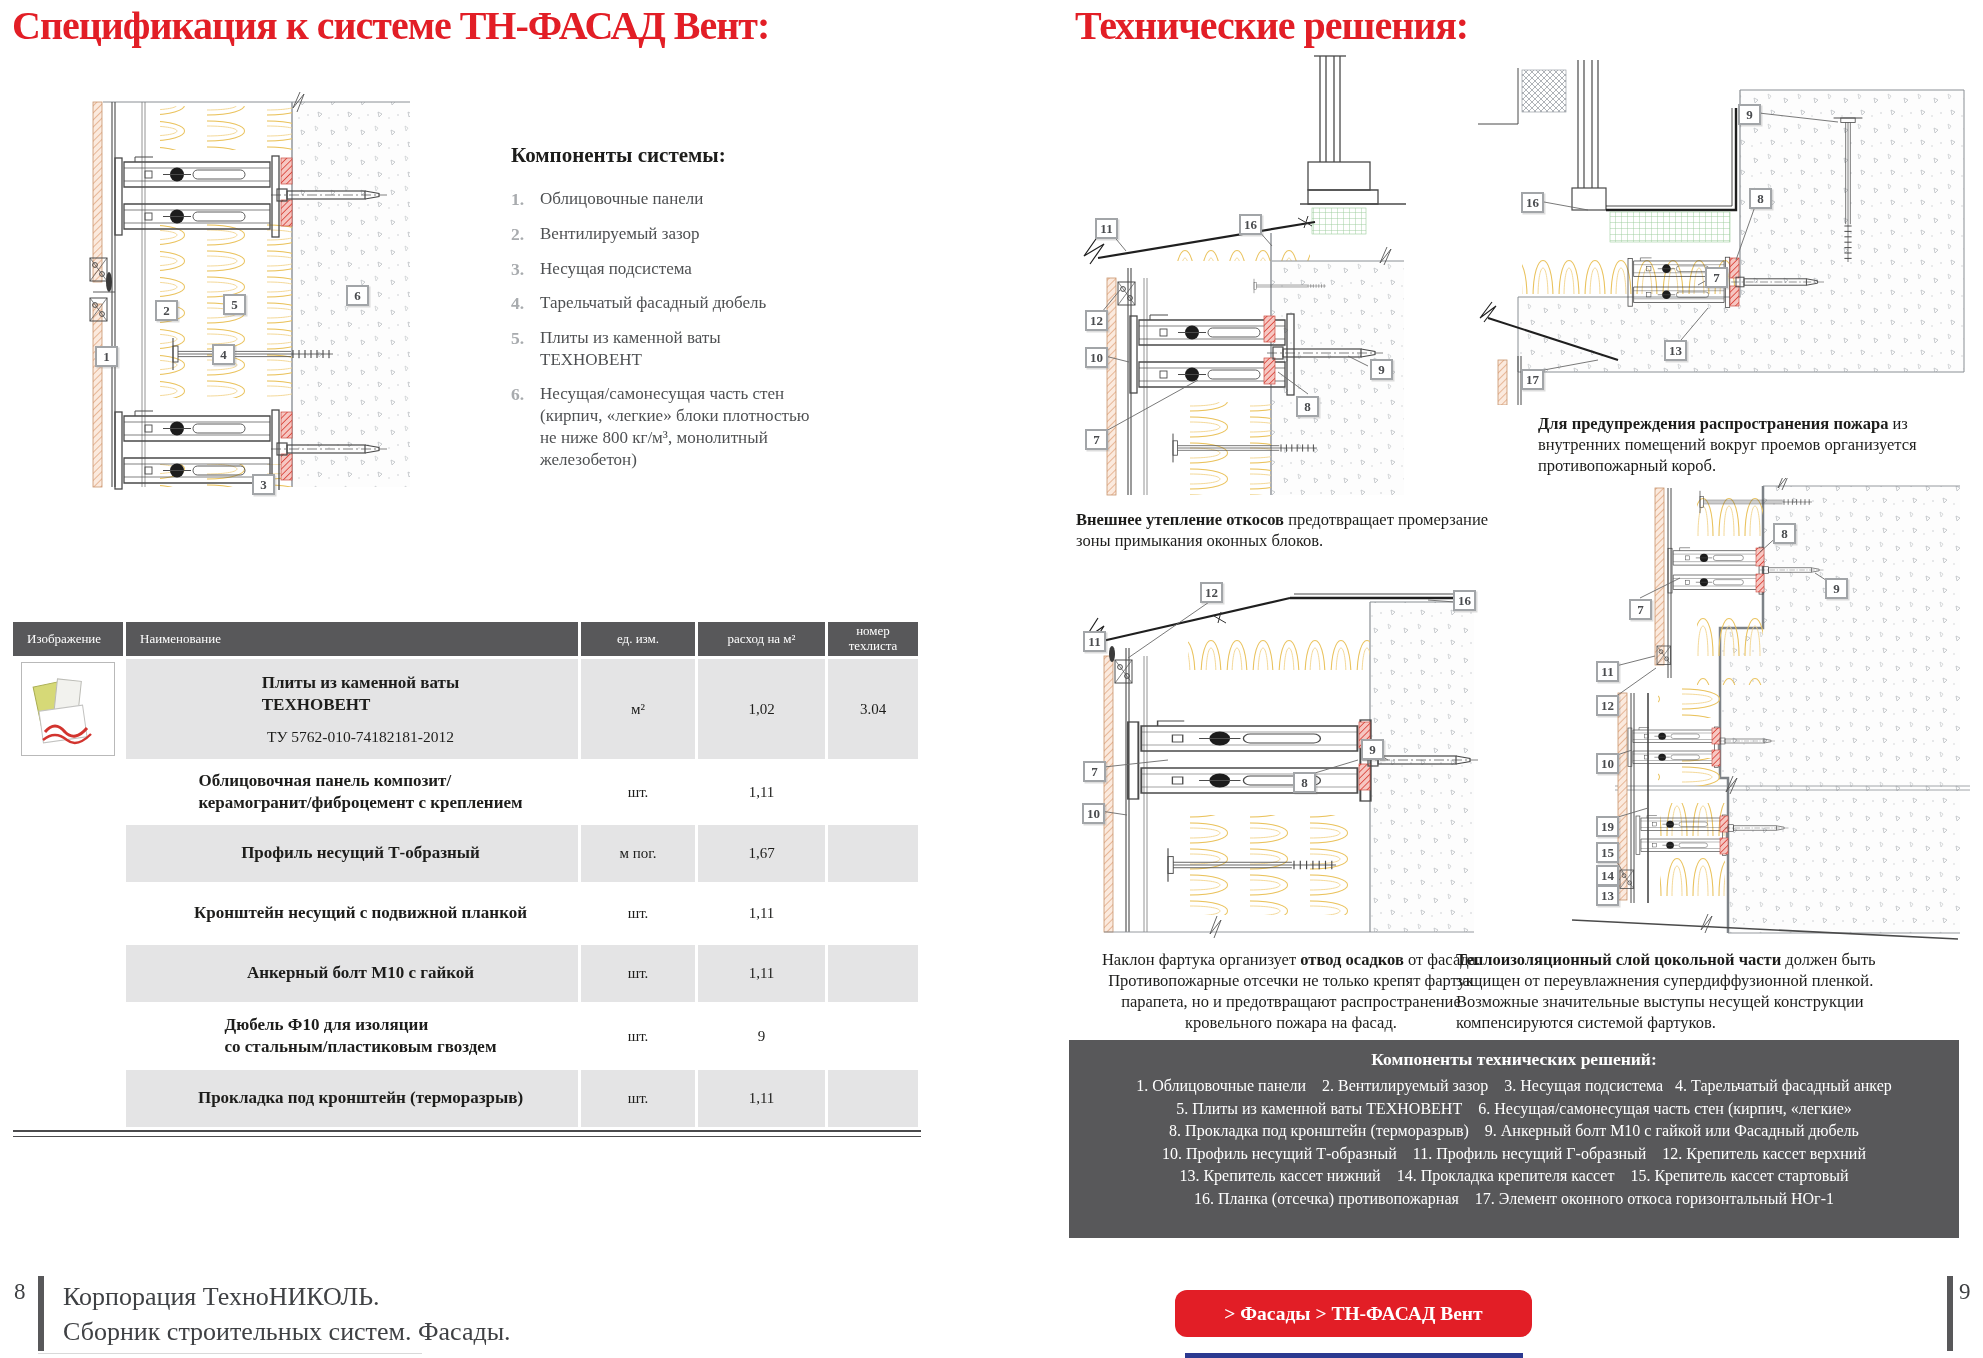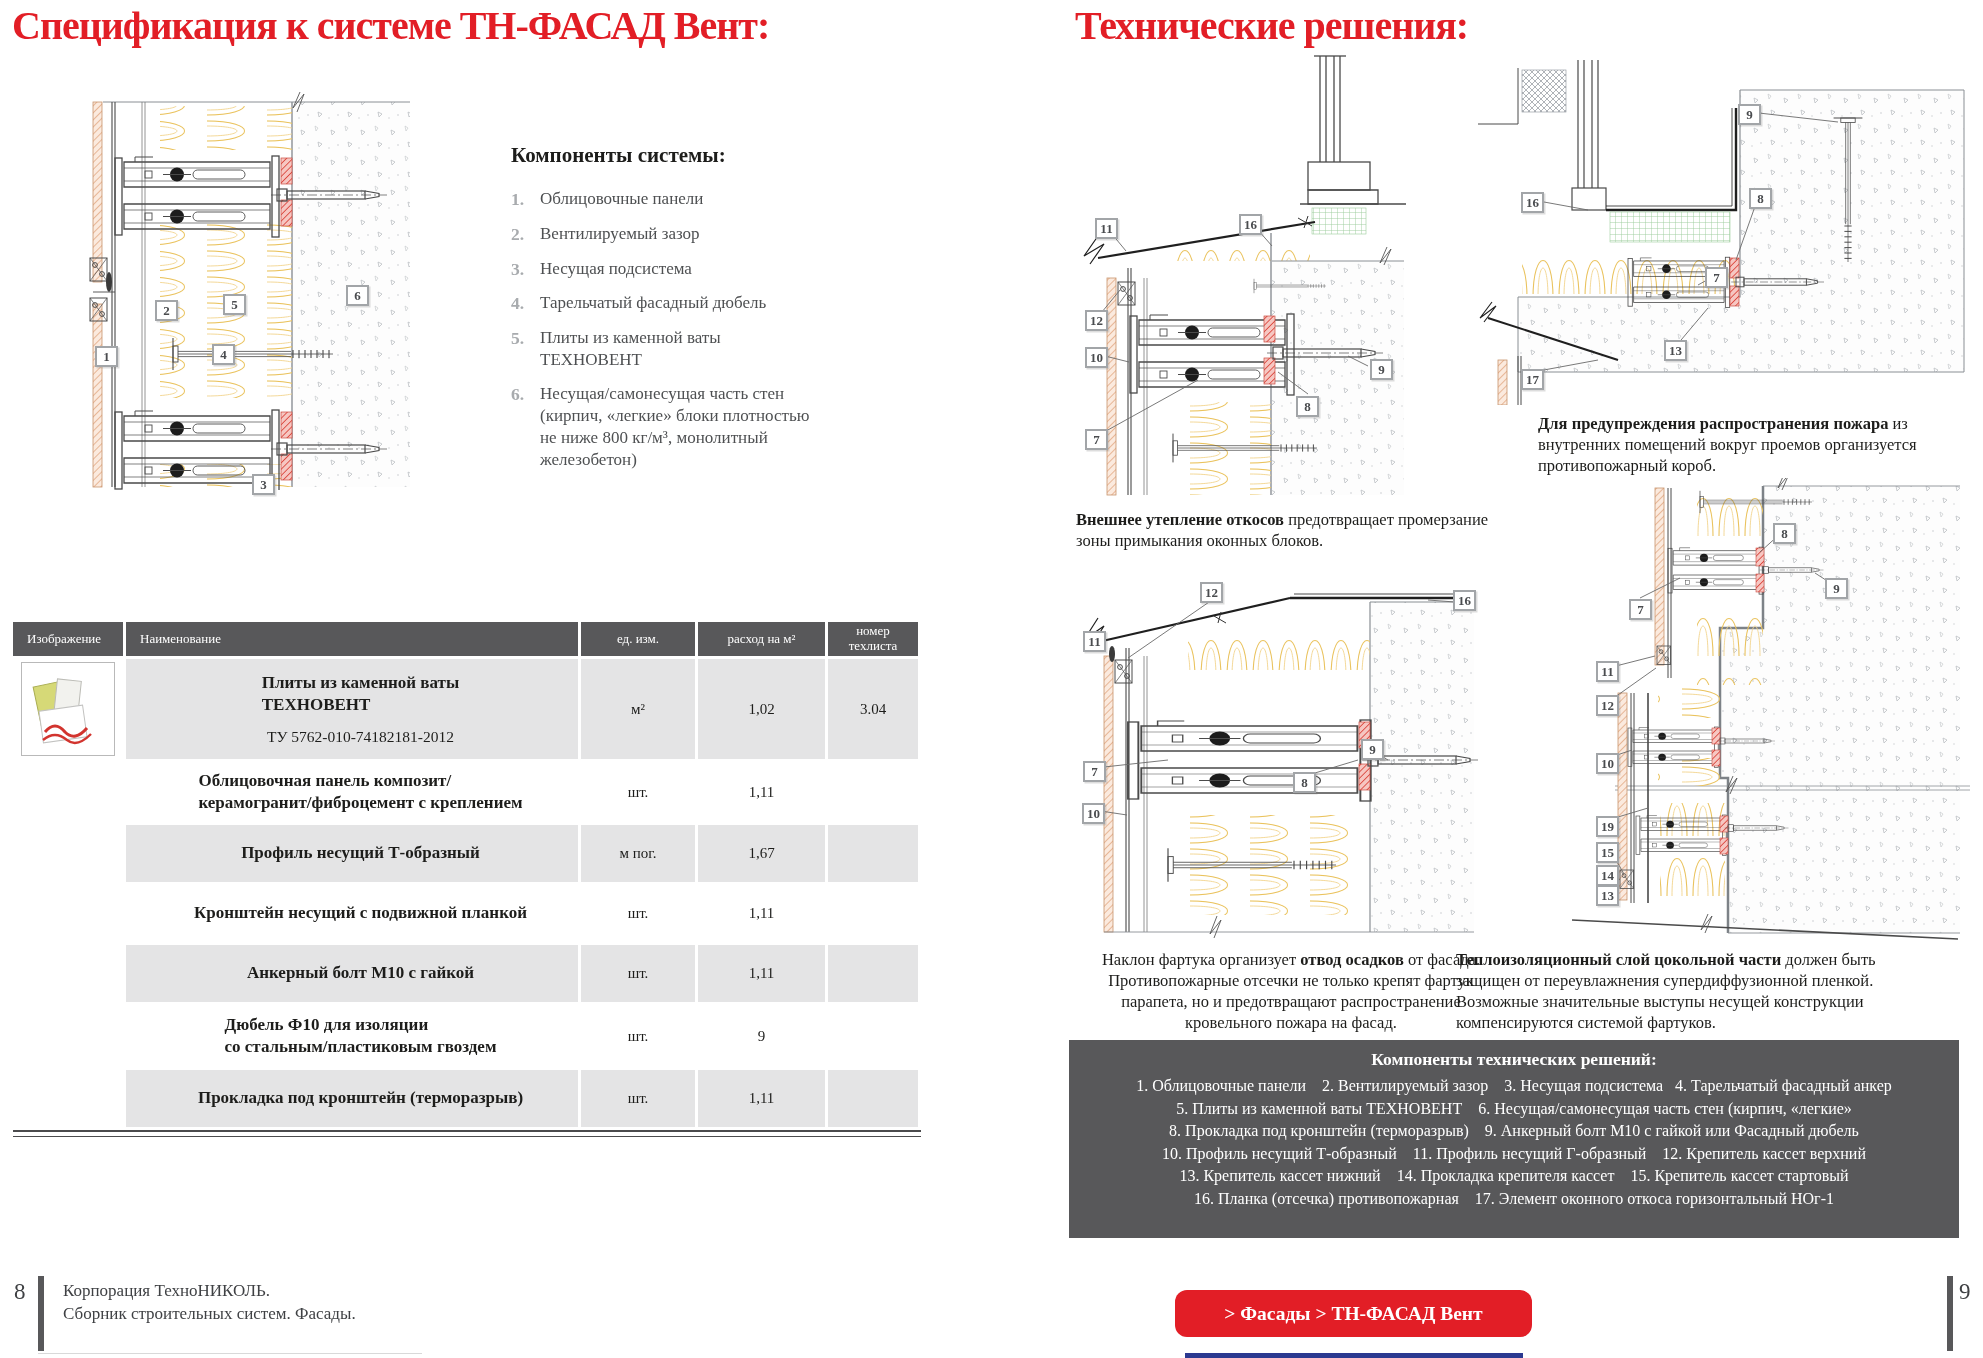--- a/index.html
+++ b/index.html
@@ -49,21 +49,21 @@
 
   
   .darkbox{position:absolute;left:1069px;top:1040px;width:890px;height:198px;background:#58585a;color:#fff;
            text-align:center;padding-top:9px;box-sizing:border-box;}
   .db-head{font-weight:bold;font-size:17.5px;margin-bottom:5px;}
   .db-line{font-size:16px;line-height:22.5px;white-space:pre-wrap;}
 
   
   .pagenum{position:absolute;font-size:23px;color:#3f4144;}
   .fbar{position:absolute;width:6px;height:75px;background:#58585a;}
-  .ftext{position:absolute;left:63px;top:1280px;font-size:17px;line-height:1.33;color:#3f4144;white-space:pre-line;}
+  .ftext{position:absolute;left:63px;top:1280px;font-size:26px;line-height:1.33;color:#3f4144;white-space:pre-line;}
   .fline{position:absolute;left:38px;top:1353px;width:384px;height:1px;background:#d9d9d9;}
 
   .redbtn{position:absolute;left:1175px;top:1290px;width:357px;height:47px;background:#e21e26;border-radius:12px;
           color:#fff;font-weight:bold;font-size:19.5px;display:flex;align-items:center;justify-content:center;cursor:pointer;}
   .bluebar{position:absolute;left:1185px;top:1353px;width:338px;height:5px;background:#2b3990;}
 </style>
 </head>
 <body>
 
 <div class="page">

